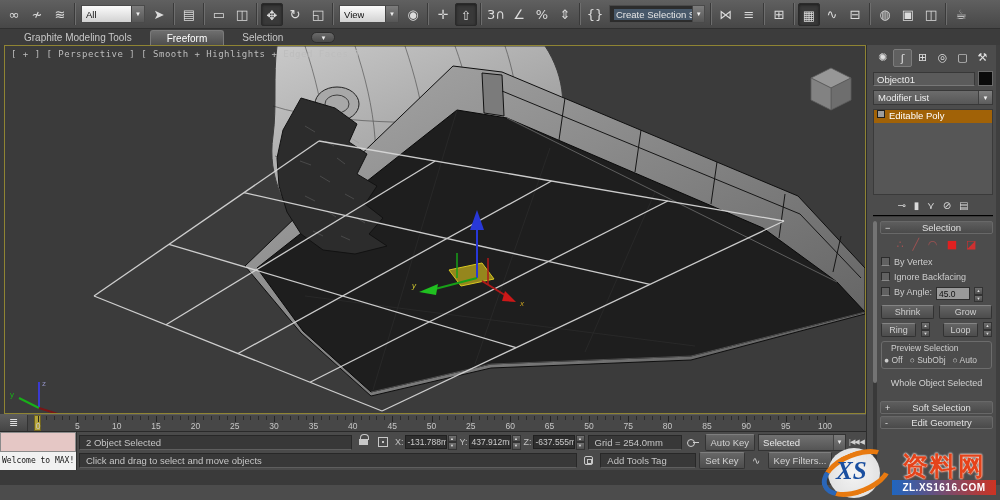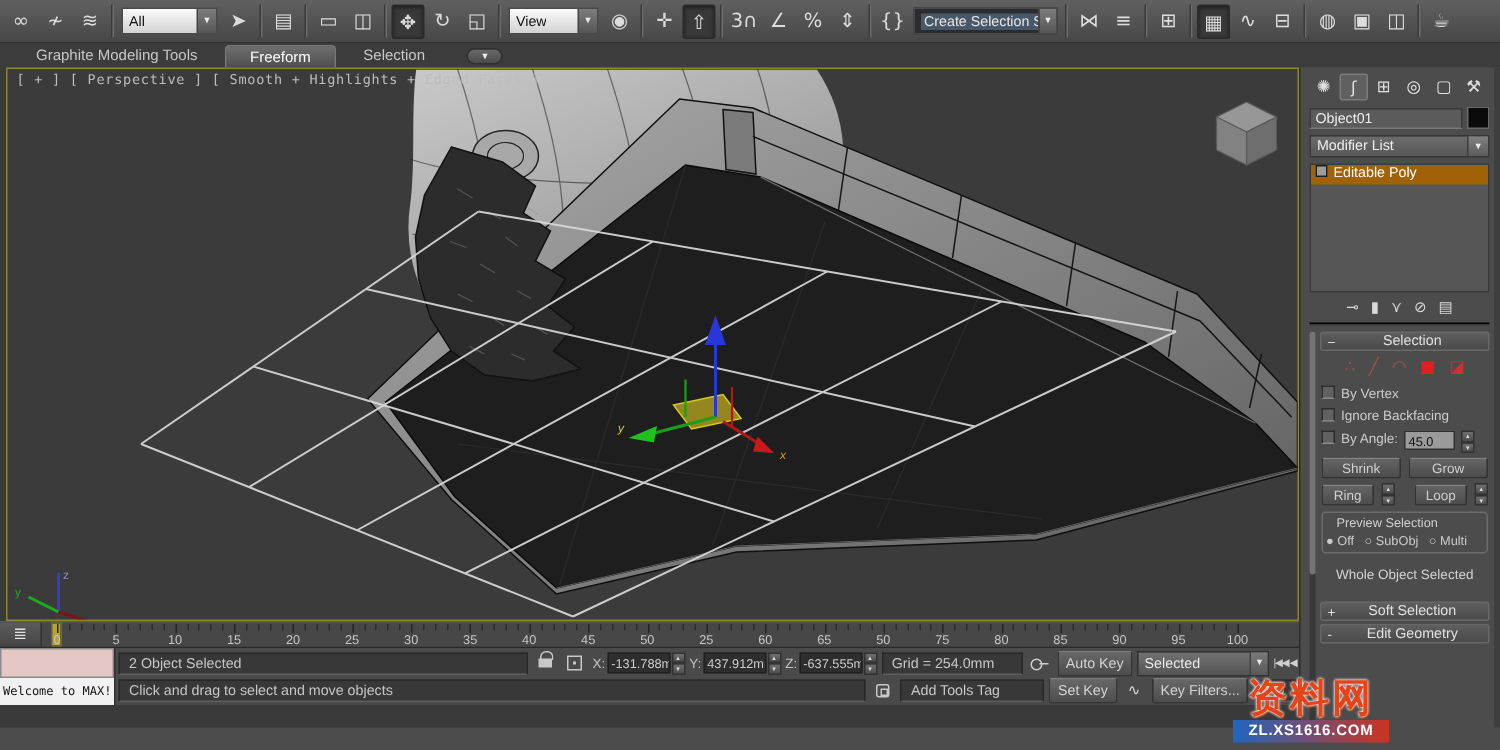--- a/index.html
+++ b/index.html
@@ -628,39 +628,44 @@
                 <i>▲</i>
                 <i>▼</i>
               </span>
           </div>
 
           <div class="grp">
             <span class="grp-title">Preview Selection</span>
             <div class="radios" id="preview-radios">
                 <span>● Off</span>
                 <span>○ SubObj</span>
-                <span>○ Multi</span>
+                <span>○ Auto</span>
               </div>
           </div>
 
           <div class="whole">Whole Object Selected</div>
         </div>
 
         <div class="ro-header">
           <span class="pm">+</span>
           <span class="ro-title">Soft Selection</span>
         </div>
         <div class="ro-header">
           <span class="pm">-</span>
           <span class="ro-title">Edit Geometry</span>
         </div>
       </div>
     </div>
   </div>
 
   <div class="watermark">
+    <div class="wm-logo">
+      <div class="wm-circle"></div>
+      <div class="wm-ring"></div>
+      <div class="wm-xs">XS</div>
+    </div>
     <div class="wm-right">
       <div class="wm-site">资料网</div>
       <div class="wm-url">ZL.XS1616.COM</div>
     </div>
   </div>
 
 </div>
 
 </body></html>

